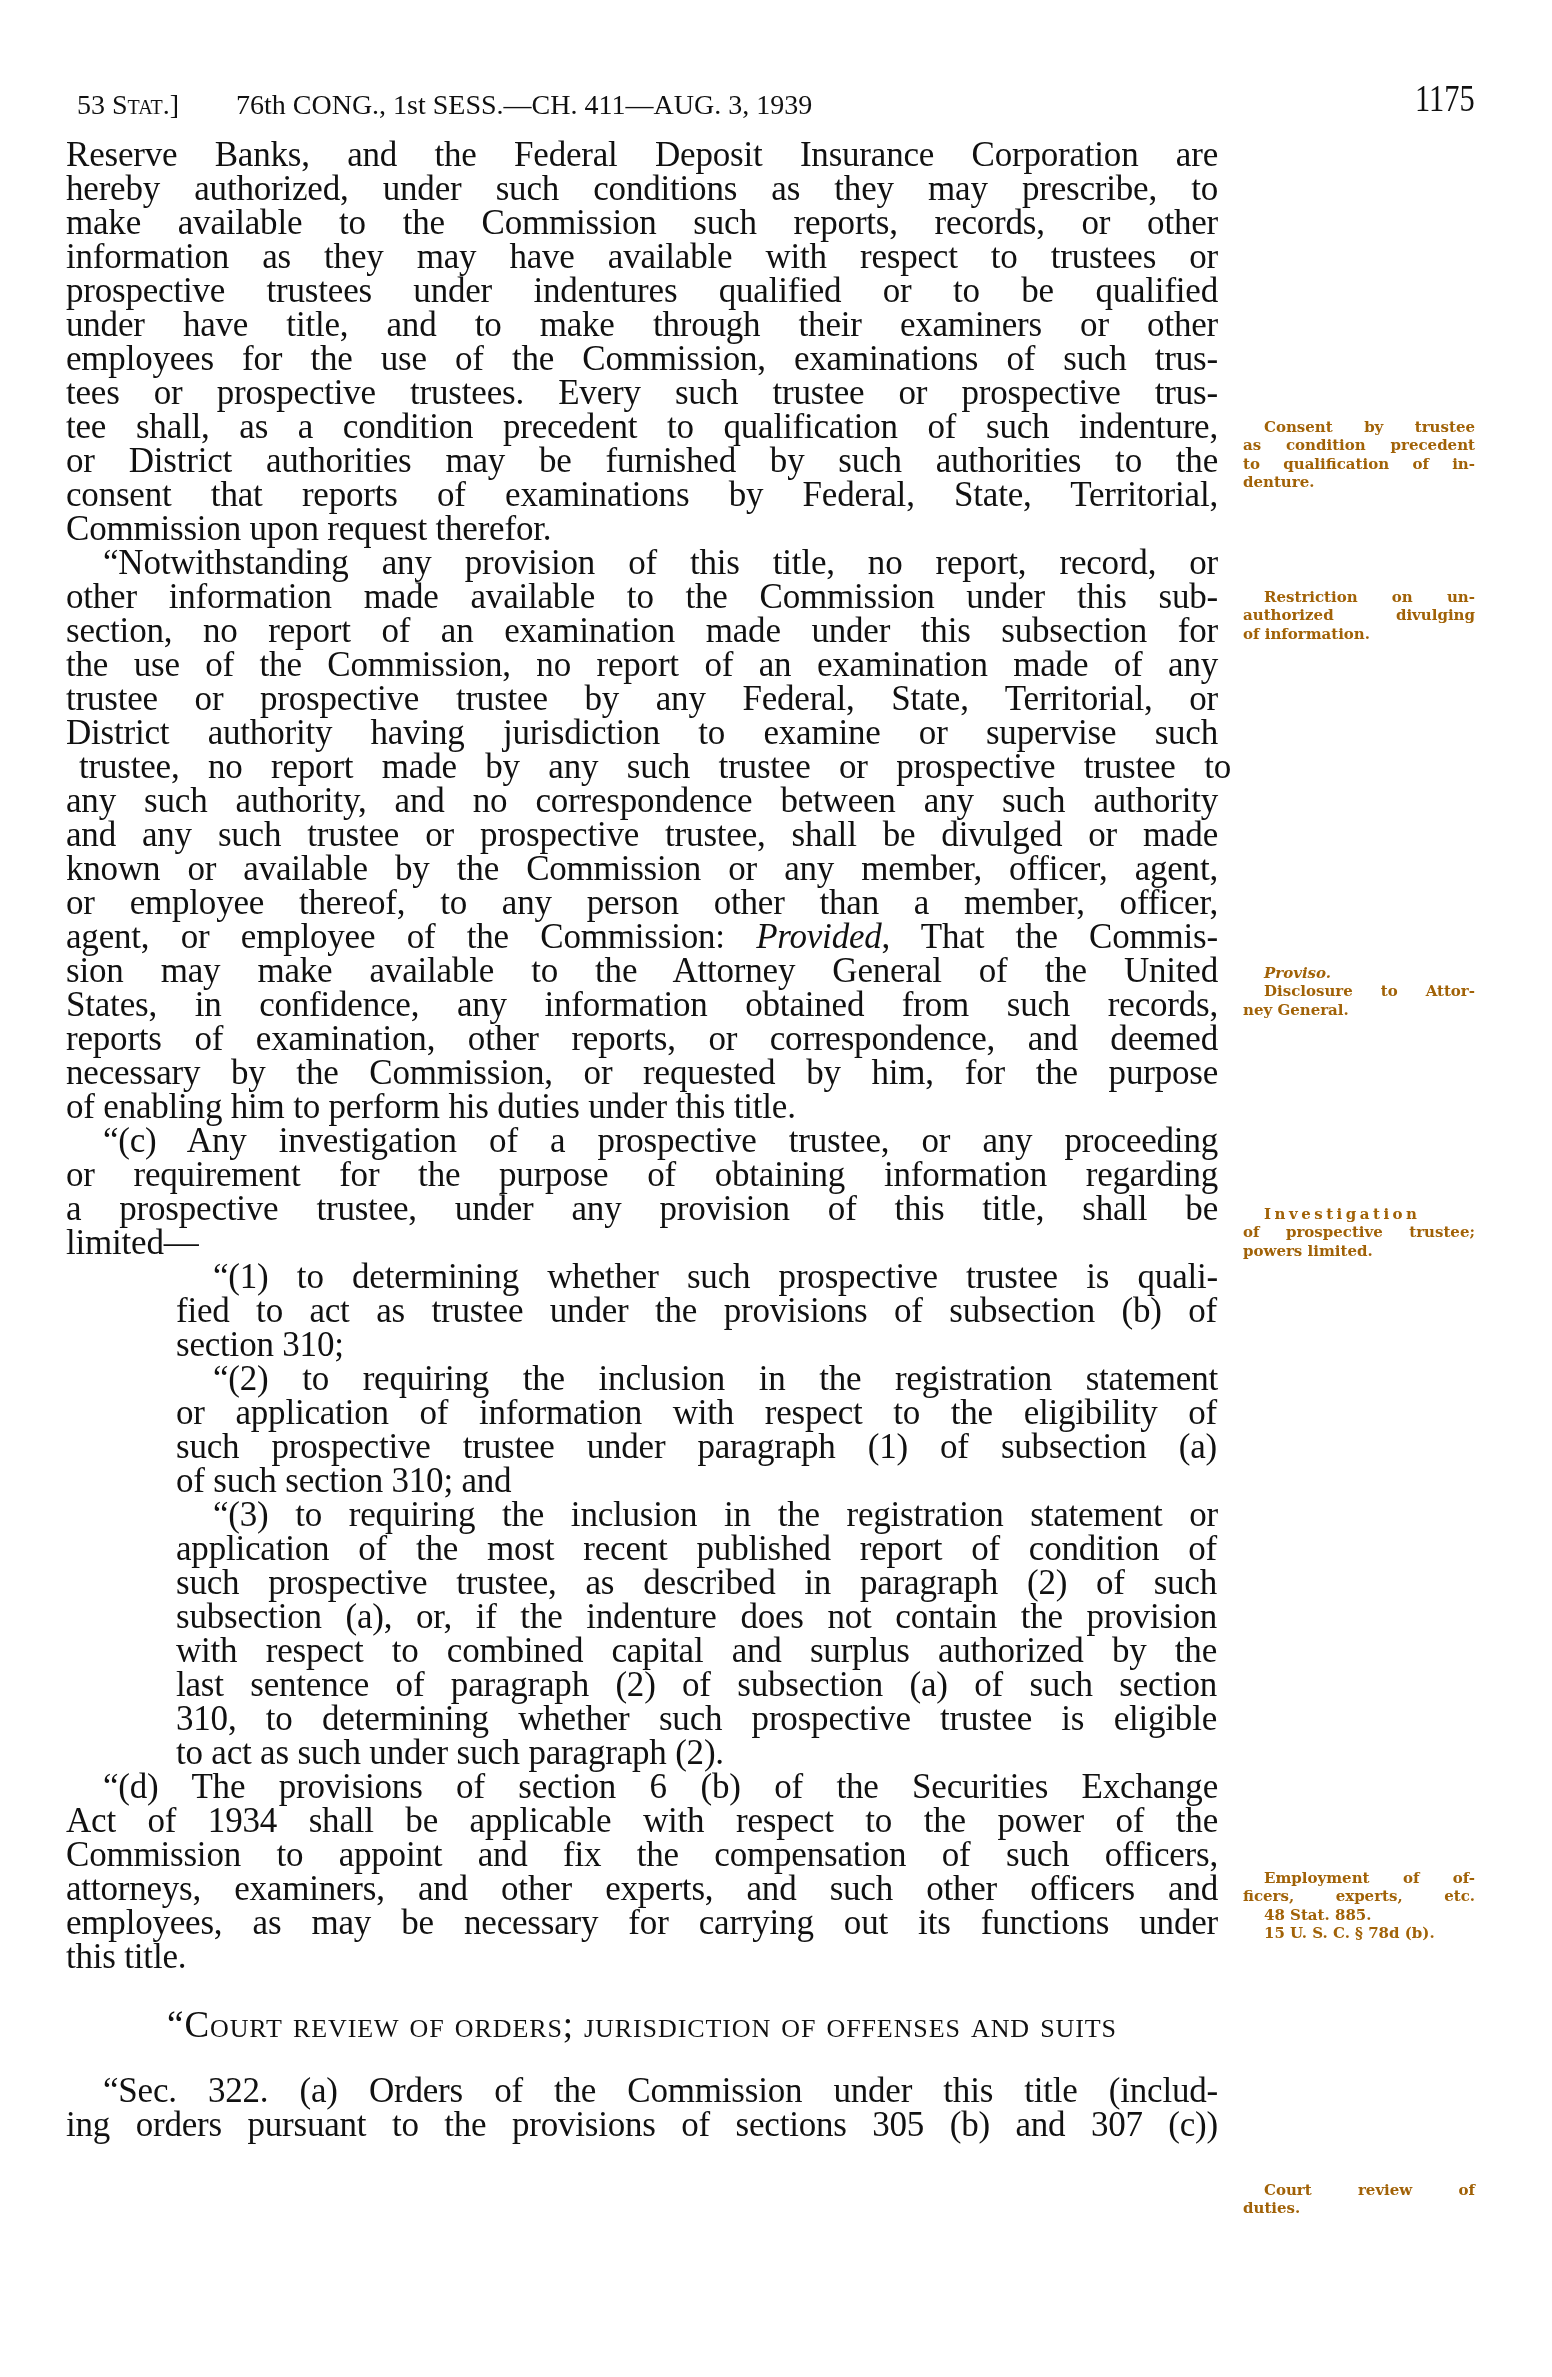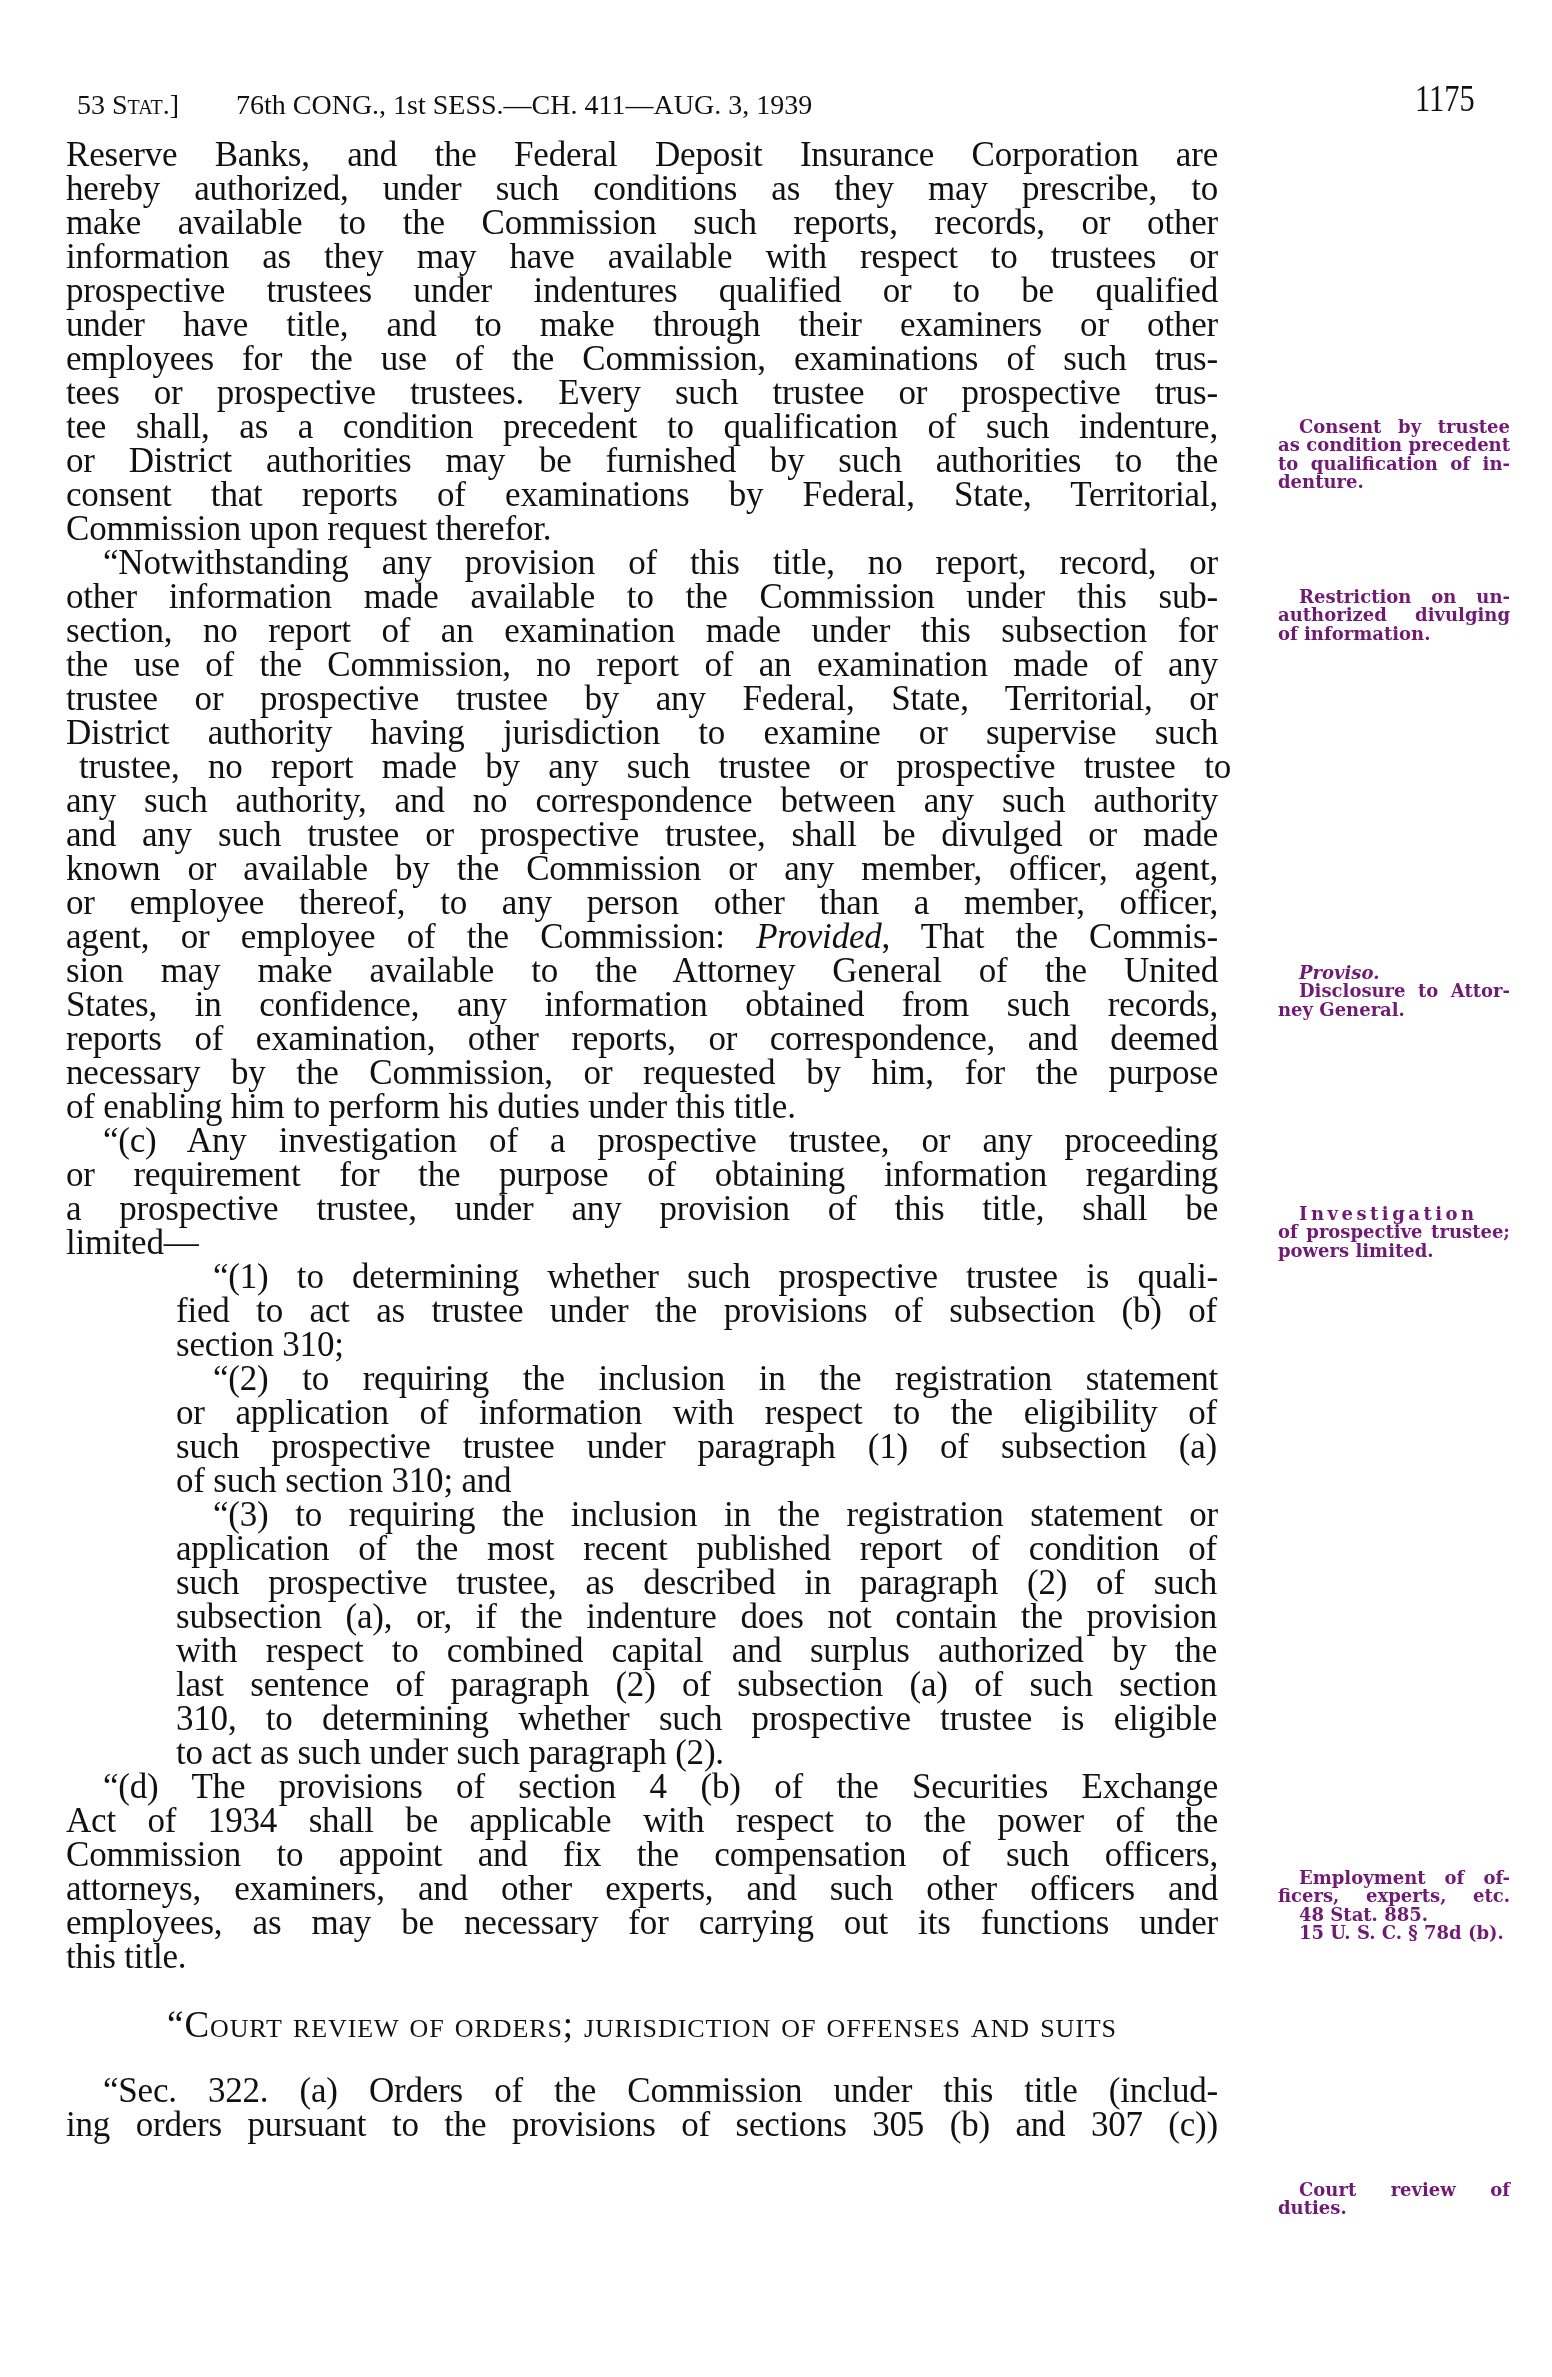--- a/index.html
+++ b/index.html
@@ -12,21 +12,21 @@
   .sc { font-variant: small-caps; }
   .body-col { position: absolute; left: 66px; width: 1152px; top: 138px; }
   .ln { display: block; height: 34px; line-height: 34px; font-family: "Liberation Serif", serif; font-size: 35px; white-space: nowrap; text-align: justify; text-align-last: justify; transform-origin: left center; letter-spacing: -0.2px; }
   .ln.last { text-align-last: left; }
   .ln.ind1 { padding-left: 37px; }
   .ln.ind2 { padding-left: 147px; }
   .ln.ind2c { padding-left: 110px; }
   .blank { height: 34px; }
   .heading { text-align: center; font-variant: small-caps; font-size: 37px; letter-spacing: 0.9px; text-align-last: center; }
   em.it { font-style: italic; }
-  .mnote { position: absolute; left: 1243px; width: 232px; font-family: "DejaVu Serif", serif; font-weight: bold; font-size: 18px; line-height: 18.4px; text-align: justify; color: #701a75; margin-left: 35px; }
+  .mnote { position: absolute; left: 1243px; width: 232px; font-family: "DejaVu Serif", serif; font-weight: bold; font-size: 15px; line-height: 18.4px; text-align: justify; color: #a16207; }
   .mnote .ml { display: block; white-space: nowrap; text-align: justify; text-align-last: justify; }
   .mnote .ml.last { text-align-last: left; }
   .mnote .ml.ind { padding-left: 21px; }
   .mnote .ml.it { font-style: italic; }
 </style>
 </head>
 <body>
 
 <div class="page">
 
@@ -78,21 +78,21 @@
       <span class="ln ind2c" style="display: block; width: 1041px;">such prospective trustee under paragraph (1) of subsection (a)</span>
       <span class="ln ind2c last" style="display: block; width: 1041px;">of such section 310; and</span>
       <span class="ln ind2" style="display: block; width: 1005px;">“(3) to requiring the inclusion in the registration statement or</span>
       <span class="ln ind2c" style="display: block; width: 1041px;">application of the most recent published report of condition of</span>
       <span class="ln ind2c" style="display: block; width: 1041px;">such prospective trustee, as described in paragraph (2) of such</span>
       <span class="ln ind2c" style="display: block; width: 1041px;">subsection (a), or, if the indenture does not contain the provision</span>
       <span class="ln ind2c" style="display: block; width: 1041px;">with respect to combined capital and surplus authorized by the</span>
       <span class="ln ind2c" style="display: block; width: 1041px;">last sentence of paragraph (2) of subsection (a) of such section</span>
       <span class="ln ind2c" style="display: block; width: 1041px;">310, to determining whether such prospective trustee is eligible</span>
       <span class="ln ind2c last" style="display: block; width: 1041px;">to act as such under such paragraph (2).</span>
-      <span class="ln ind1" style="display: block; width: 1115px;">“(d) The provisions of section 4 (b) of the Securities Exchange</span>
+      <span class="ln ind1" style="display: block; width: 1115px;">“(d) The provisions of section 6 (b) of the Securities Exchange</span>
       <span class="ln " style="display: block; width: 1152px;">Act of 1934 shall be applicable with respect to the power of the</span>
       <span class="ln " style="display: block; width: 1152px;">Commission to appoint and fix the compensation of such officers,</span>
       <span class="ln " style="display: block; width: 1152px;">attorneys, examiners, and other experts, and such other officers and</span>
       <span class="ln " style="display: block; width: 1152px;">employees, as may be necessary for carrying out its functions under</span>
       <span class="ln  last" style="display: block; width: 1152px;">this title.</span>
       <div class="blank"></div>
       <span class="ln heading" style="width: 1152px;">“Court review of orders; jurisdiction of offenses and suits</span>
       <div class="blank" style="height: 31.5px;"></div>
       <span class="ln ind1" style="display: block; width: 1115px;">“Sec. 322. (a) Orders of the Commission under this title (includ-</span>
       <span class="ln " style="display: block; width: 1152px;">ing orders pursuant to the provisions of sections 305 (b) and 307 (c))</span>

